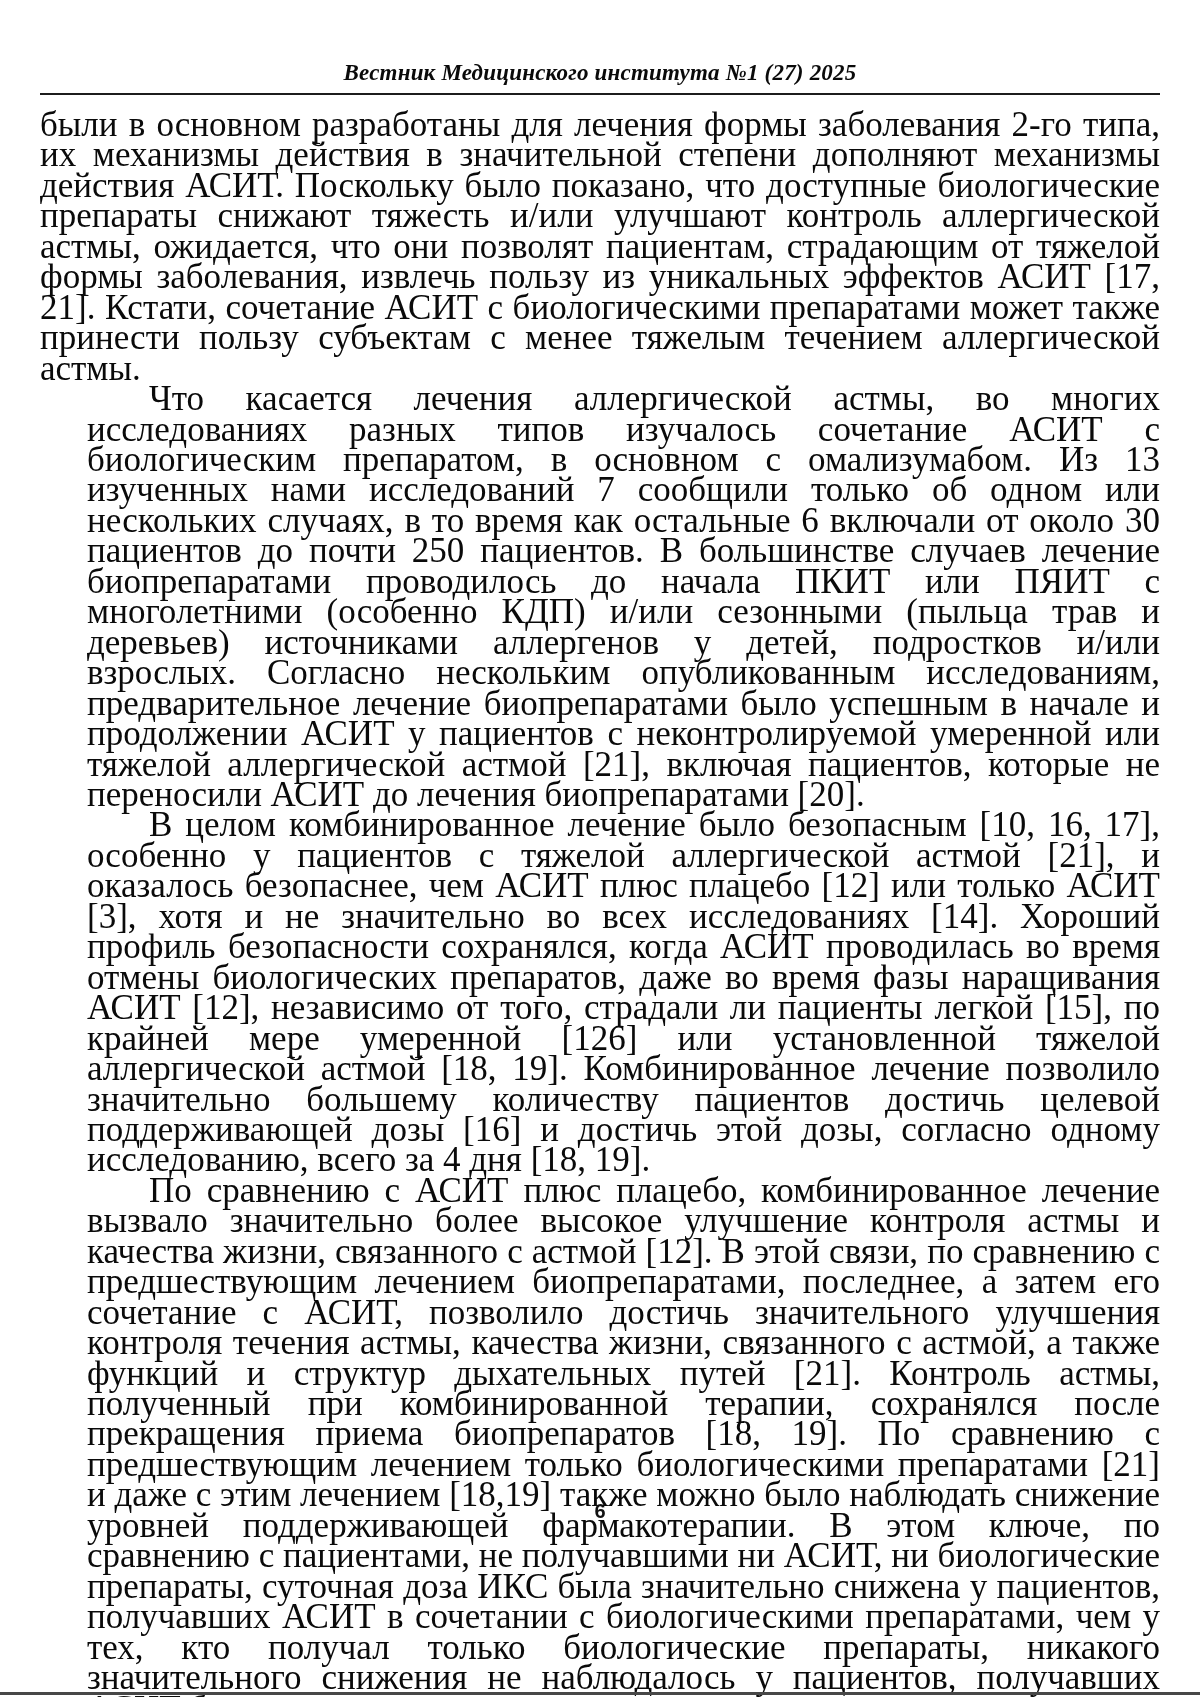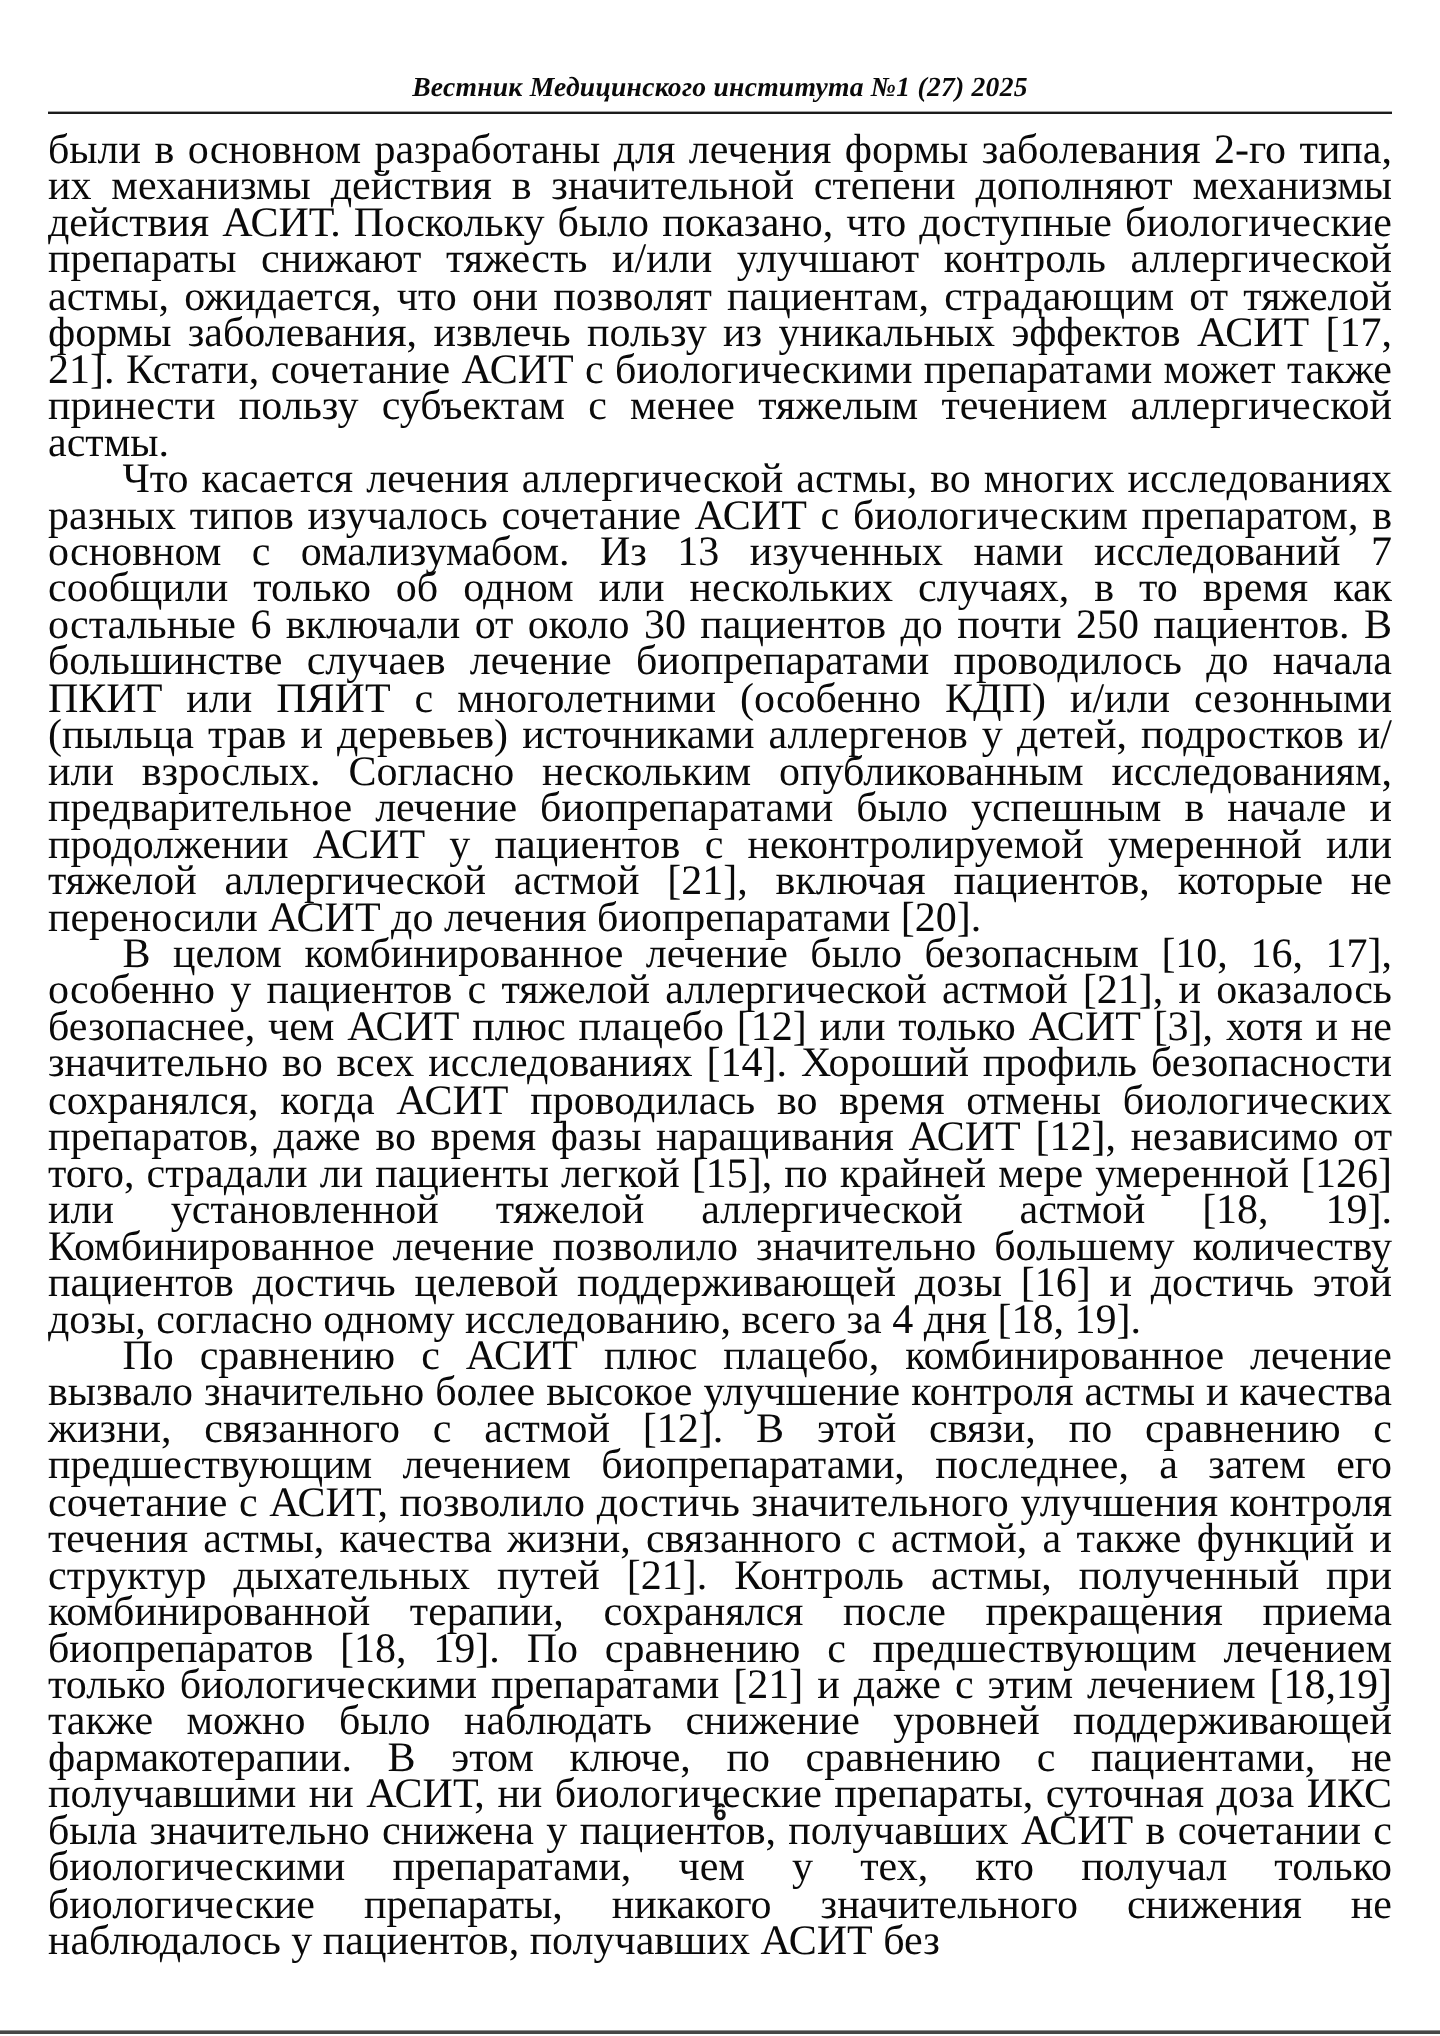--- a/index.html
+++ b/index.html
@@ -40,20 +40,21 @@
     font-size: 35px;
     line-height: 30.45px;
     text-align: justify;
   }
   .article p {
     margin: 0;
     padding: 0;
   }
   .article p.indented {
     text-indent: 62px;
+    margin-left: 47px;
   }
   .page-footer {
     position: absolute;
     top: 1500px;
     left: 0;
     width: 100%;
     text-align: center;
     font-family: "Liberation Sans", sans-serif;
     font-weight: bold;
     font-size: 20px;

